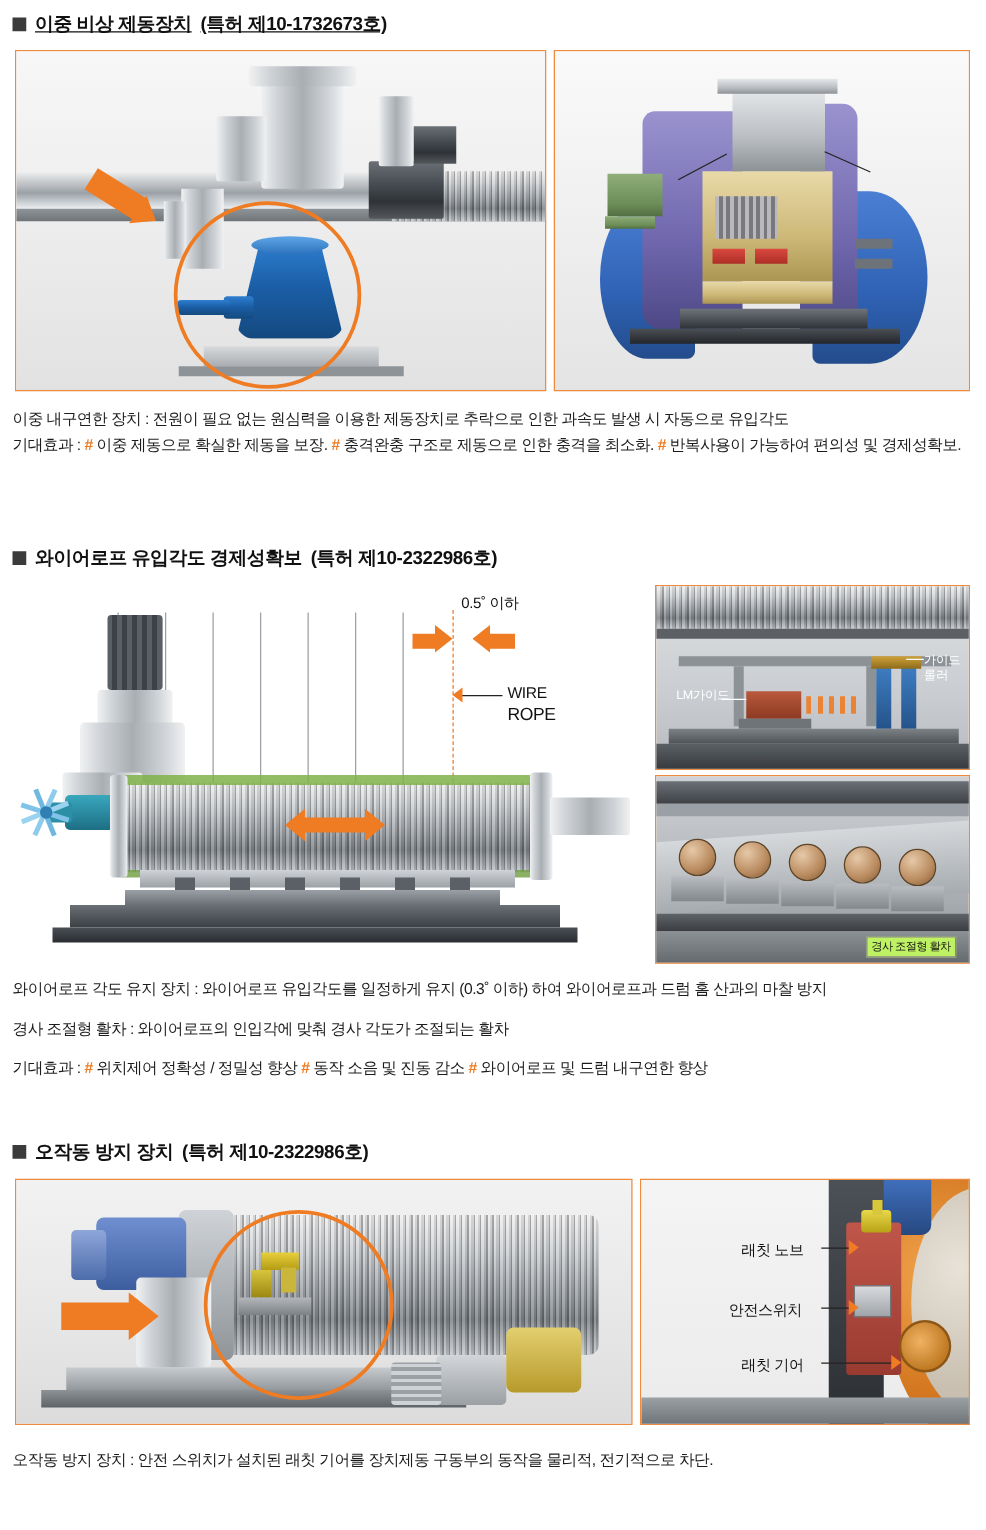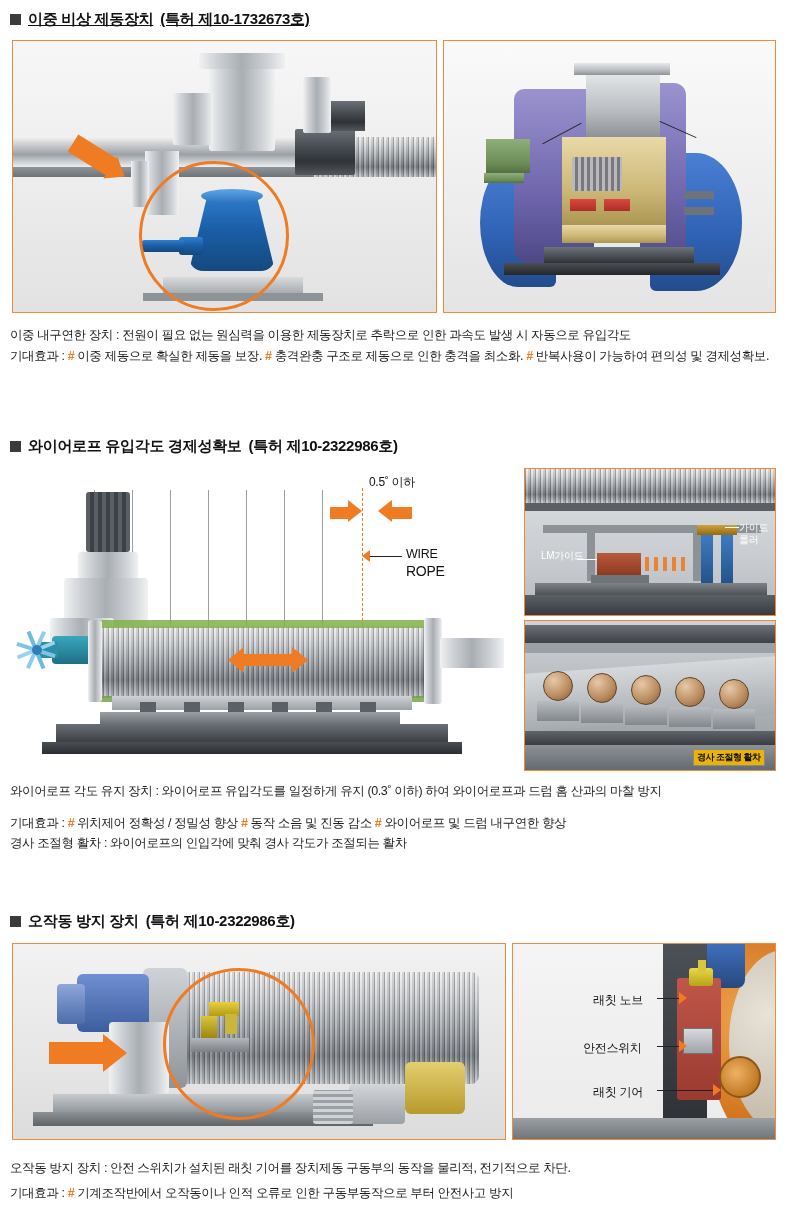--- a/index.html
+++ b/index.html
@@ -118,27 +118,26 @@
   .lbl-w { color:#fff; }
   .lbl-sm { font-size:10px; }
 
   .vline { position:absolute; width:1px; background:#9aa0a6; }
   .dashline { position:absolute; width:0; border-left:1px dashed #ef7b22; }
   .leader { position:absolute; height:1px; background:#222; }
   .leader-w { position:absolute; height:1px; background:#fff; }
 
   .cap-box {
     position:absolute;
-    background:#eab308;
+    background:#bef264;
     border:1px solid #888;
     font-size:9px;
     padding:1px 3px;
     letter-spacing:-0.5px;
     color:#111;
-    font-weight:bold;
   }
 
   .blue-cone { background: linear-gradient(180deg,#2f7fd0 0%,#1b5fa8 45%,#14497f 100%); }
 
   
   .cut-purple { background: linear-gradient(180deg,#9a93cf 0%,#6f66ad 60%,#4e4886 100%); }
   .cut-blue   { background: linear-gradient(180deg,#4a7fd4 0%,#2f62b4 60%,#234c8c 100%); }
   .cut-tan    { background: linear-gradient(180deg,#e8d9a8 0%,#cdb877 60%,#ab9654 100%); }
   .cut-green  { background: linear-gradient(180deg,#8fae7a 0%,#6d8e58 70%,#536f43 100%); }
   .cut-red    { background: linear-gradient(180deg,#d9493f 0%,#ad2e26 100%); }
@@ -384,25 +383,25 @@
       <div style="position:absolute;left:0;top:124px;width:252px;height:27px;background:linear-gradient(180deg,#8c9196,#62676c);"></div>
 
       <div class="cap-box" style="left:168px;top:128px;">경사 조절형 활차</div>
     </div>
   </div>
 
   <div class="body-text" id="sec2-text">
     <div style="margin-bottom:11px;">
       <span>와이어로프 각도 유지 장치 : </span><span>와이어로프 유입각도를 일정하게 유지 (0.3˚ 이하) 하여 와이어로프과 드럼 홈 산과의 마찰 방지</span>
     </div>
+    <div style="margin-bottom:11px;">
+      <span>경사 조절형 활차 : </span><span>와이어로프의 인입각에 맞춰 경사 각도가 조절되는 활차</span>
+    </div>
     <div>
       <span>기대효과 : </span><span><span class="hash">#</span> 위치제어 정확성 / 정밀성 향상  <span class="hash">#</span> 동작 소음 및 진동 감소 <span class="hash">#</span> 와이어로프 및 드럼 내구연한 향상</span>
-    </div>
-    <div style="margin-bottom:11px;">
-      <span>경사 조절형 활차 : </span><span>와이어로프의 인입각에 맞춰 경사 각도가 조절되는 활차</span>
     </div>
   </div>
 
   <div class="sec-head" id="sec3-head">
     <span class="sq"></span>
     <span>오작동 방지 장치</span>
     <span class="sub">(특허 제10-2322986호)</span>
   </div>
 
   <div class="frame" id="sec3-img-left">
@@ -475,18 +474,15 @@
       <div class="lbl" style="left:80px;top:140px;font-size:12px;">래칫 기어</div>
       <div class="leader" style="left:144px;top:146px;width:60px;"></div>
       <div class="tri-r" style="left:200px;top:140px;border-top-width:6px;border-bottom-width:6px;border-left-width:8px;"></div>
     </div>
   </div>
 
   <div class="body-text" id="sec3-text">
     <div style="margin-bottom:4px;">
       <span>오작동 방지 장치 : </span><span>안전 스위치가 설치된 래칫 기어를 장치제동 구동부의 동작을 물리적, 전기적으로 차단.</span>
     </div>
-    <div>
-      <span>기대효과 : </span><span><span class="hash">#</span> 기계조작반에서 오작동이나 인적 오류로 인한 구동부동작으로 부터 안전사고 방지</span>
-    </div>
   </div>
 
 </div>
 
 </body></html>

